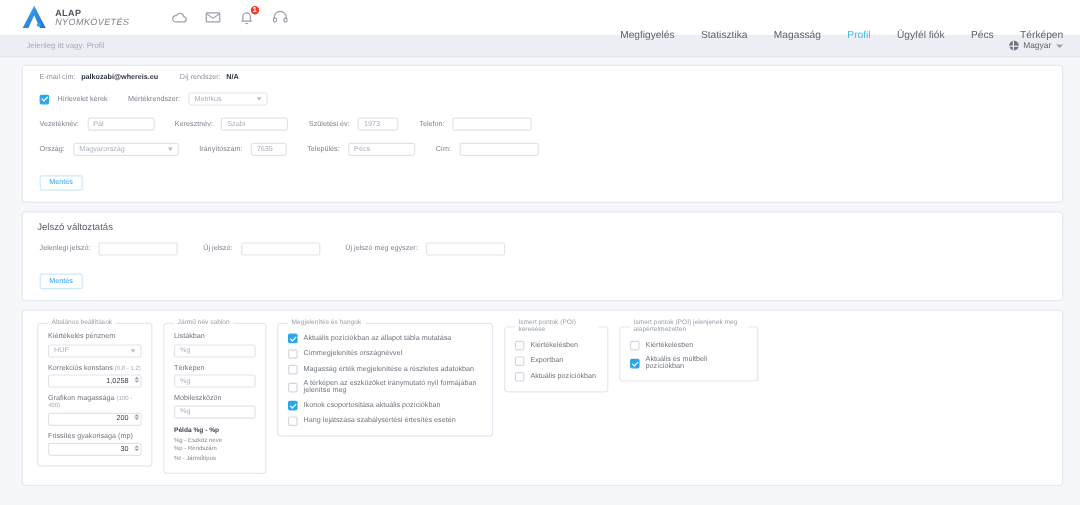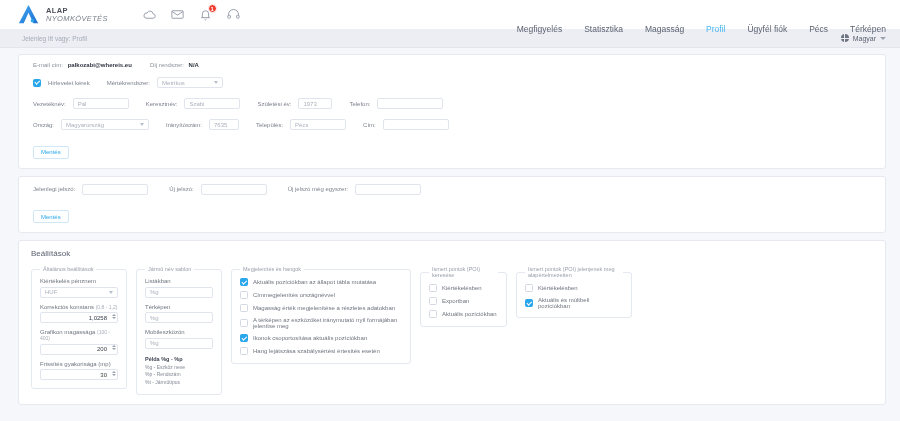--- a/index.html
+++ b/index.html
@@ -263,39 +263,39 @@
         <span class="lbl" style="margin-left:10px">Cím:</span>
         <span class="fld" style="width:66px"></span>
       </div>
 
       <div class="savewrap">
         <span class="btn">Mentés</span>
       </div>
     </section>
 
     <section class="card">
+      <div class="card-title">Jelszó változtatás</div>
 
       <div class="inline-row">
         <span class="lbl">Jelenlegi jelszó:</span>
         <span class="fld" style="width:66px"></span>
 
         <span class="lbl" style="margin-left:14px">Új jelszó:</span>
         <span class="fld" style="width:66px"></span>
 
         <span class="lbl" style="margin-left:14px">Új jelszó még egyszer:</span>
         <span class="fld" style="width:66px"></span>
       </div>
 
       <div class="savewrap">
         <span class="btn">Mentés</span>
       </div>
     </section>
 
     <section class="card">
-      <div class="card-title">Beállítások</div>
 
       <div class="fsrow">
 
         <fieldset class="fs f-gen">
           <legend>Általános beállítások</legend>
 
           <div class="ffield">
             <span class="flabel">Kiértékelés pénznem</span>
             <span class="sel">
               <span>HUF</span>

